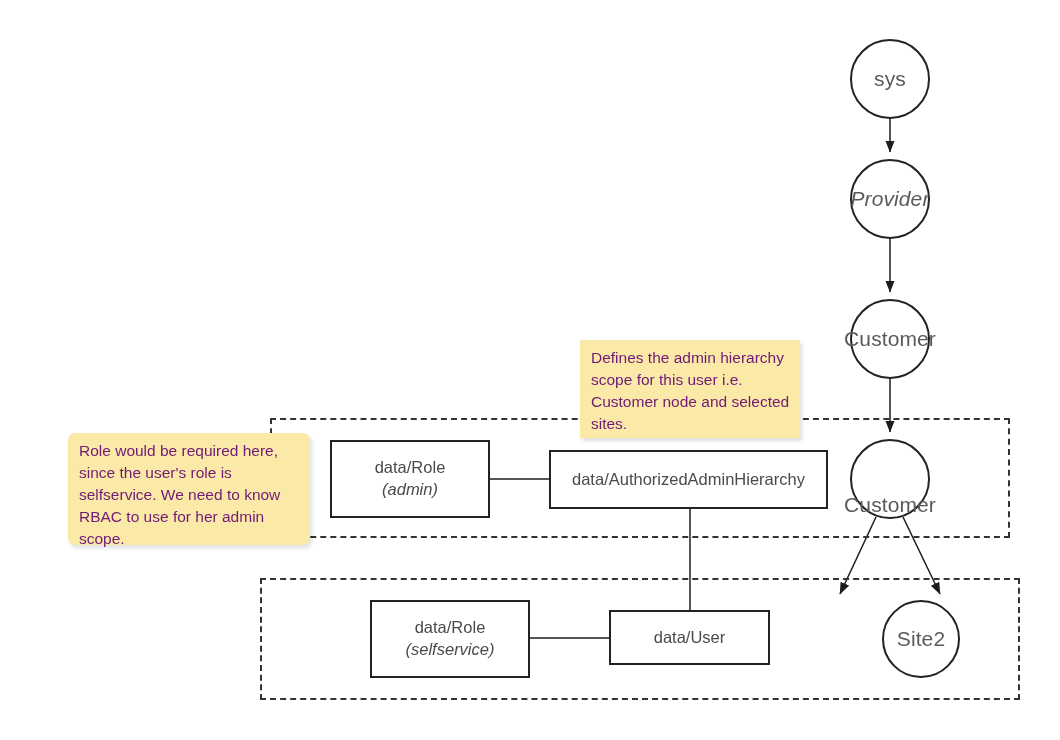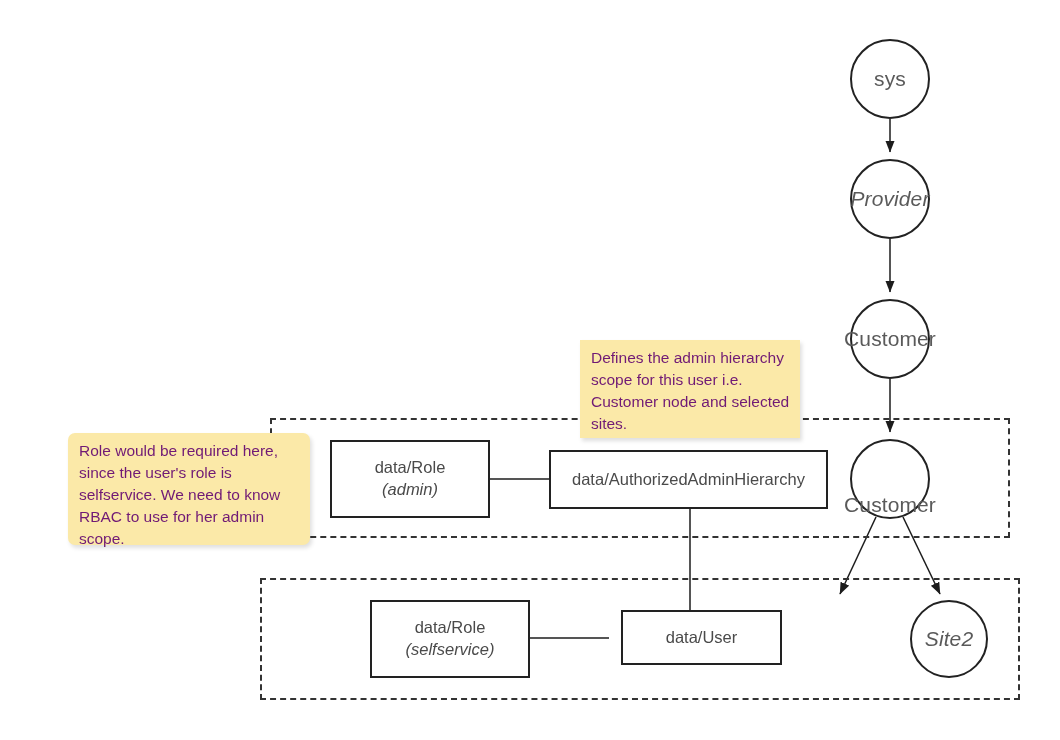--- a/index.html
+++ b/index.html
@@ -114,39 +114,39 @@
   </div>
   <div class="node-circle" style="left:850px; top:159px; width:80px; height:80px;font-style:italic;">
     <span>Provider</span>
   </div>
   <div class="node-circle" style="left:850px; top:299px; width:80px; height:80px;">
     <span>Customer</span>
   </div>
   <div class="node-circle" style="left:850px; top:439px; width:80px; height:80px;align-items:flex-end;">
     <span>Customer</span>
   </div>
-  <div class="node-circle" style="left:910px; top:600px; width:78px; height:78px;font-style:italic;">
+  <div class="node-circle" style="left:882px; top:600px; width:78px; height:78px;">
     <span>Site2</span>
   </div>
 
   <div class="node-rect" style="left:330px; top:440px; width:160px; height:78px;">
     <span>data/Role</span>
     <span class="l2">(admin)</span>
   </div>
 
   <div class="node-rect" style="left:549px; top:450px; width:279px; height:59px;">
     <span>data/AuthorizedAdminHierarchy</span>
   </div>
 
   <div class="node-rect" style="left:370px; top:600px; width:160px; height:78px;">
     <span>data/Role</span>
     <span class="l2">(selfservice)</span>
   </div>
 
-  <div class="node-rect" style="left:609px; top:610px; width:161px; height:55px;margin-left:12px;">
+  <div class="node-rect" style="left:609px; top:610px; width:161px; height:55px;">
     <span>data/User</span>
   </div>
 
   <div class="note" style="left:580px; top:340px; width:220px; height:98px;">
     <span>Defines the admin hierarchy scope for this user i.e. Customer node and selected sites.</span>
   </div>
 
   <div class="note" style="left:68px; top:433px; width:242px; height:112px;border-radius:7px;">
     <span>Role would be required here, since the user's role is selfservice. We need to know RBAC to use for her admin scope.</span>
   </div>

